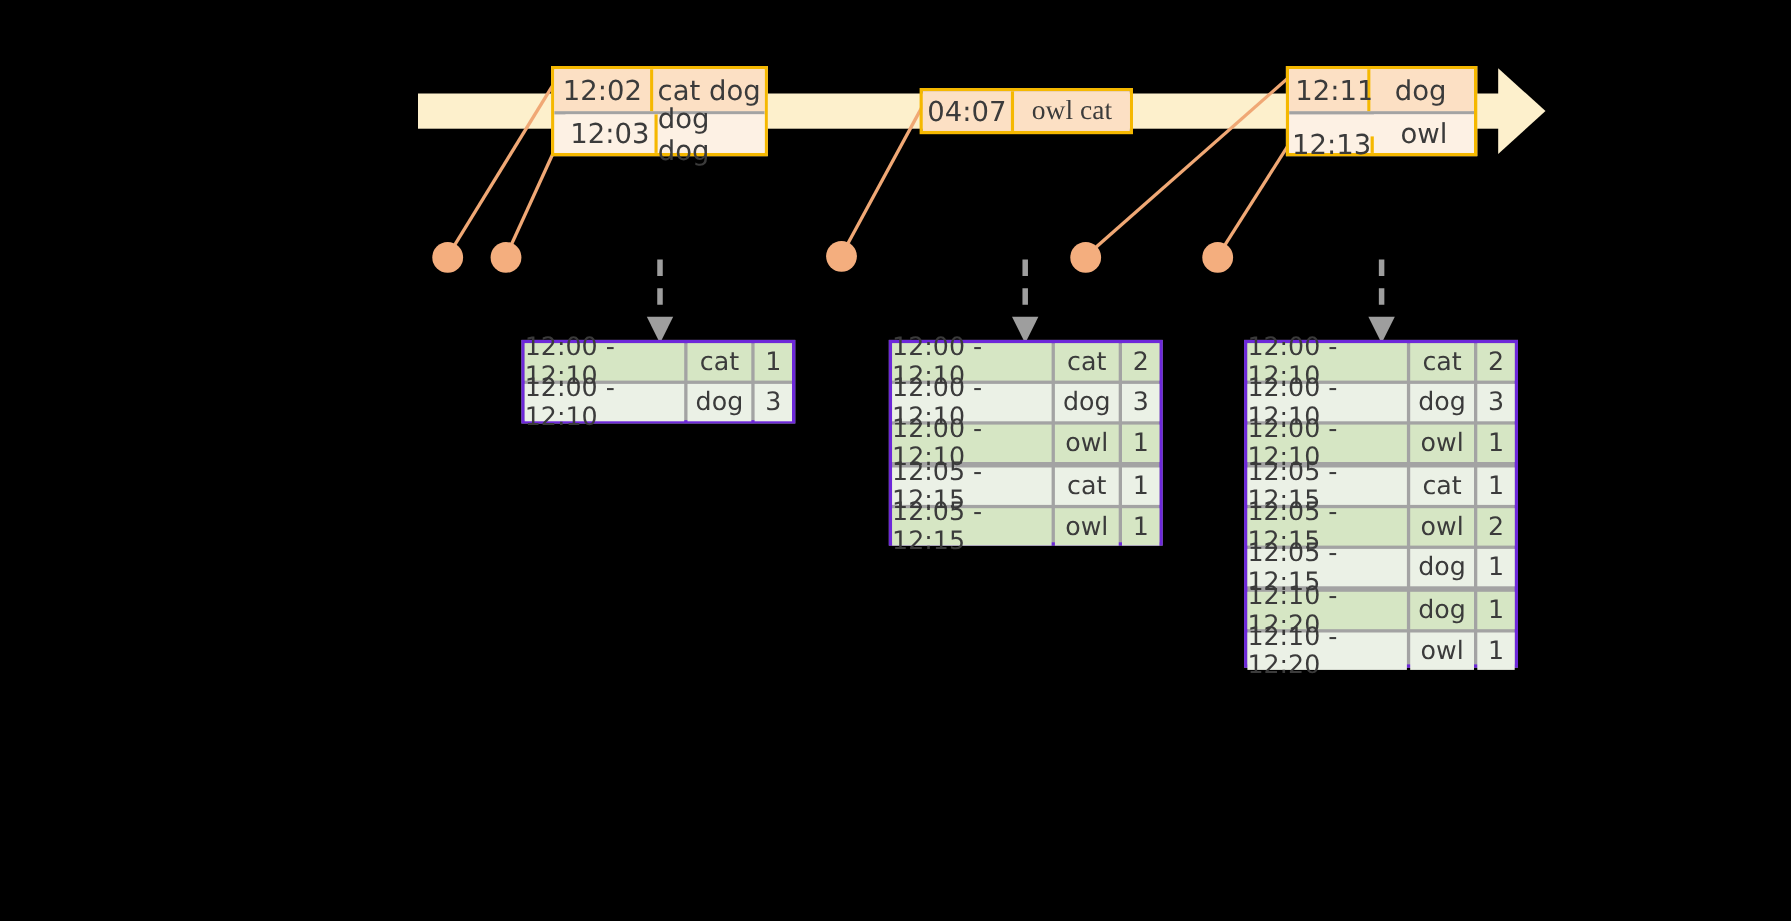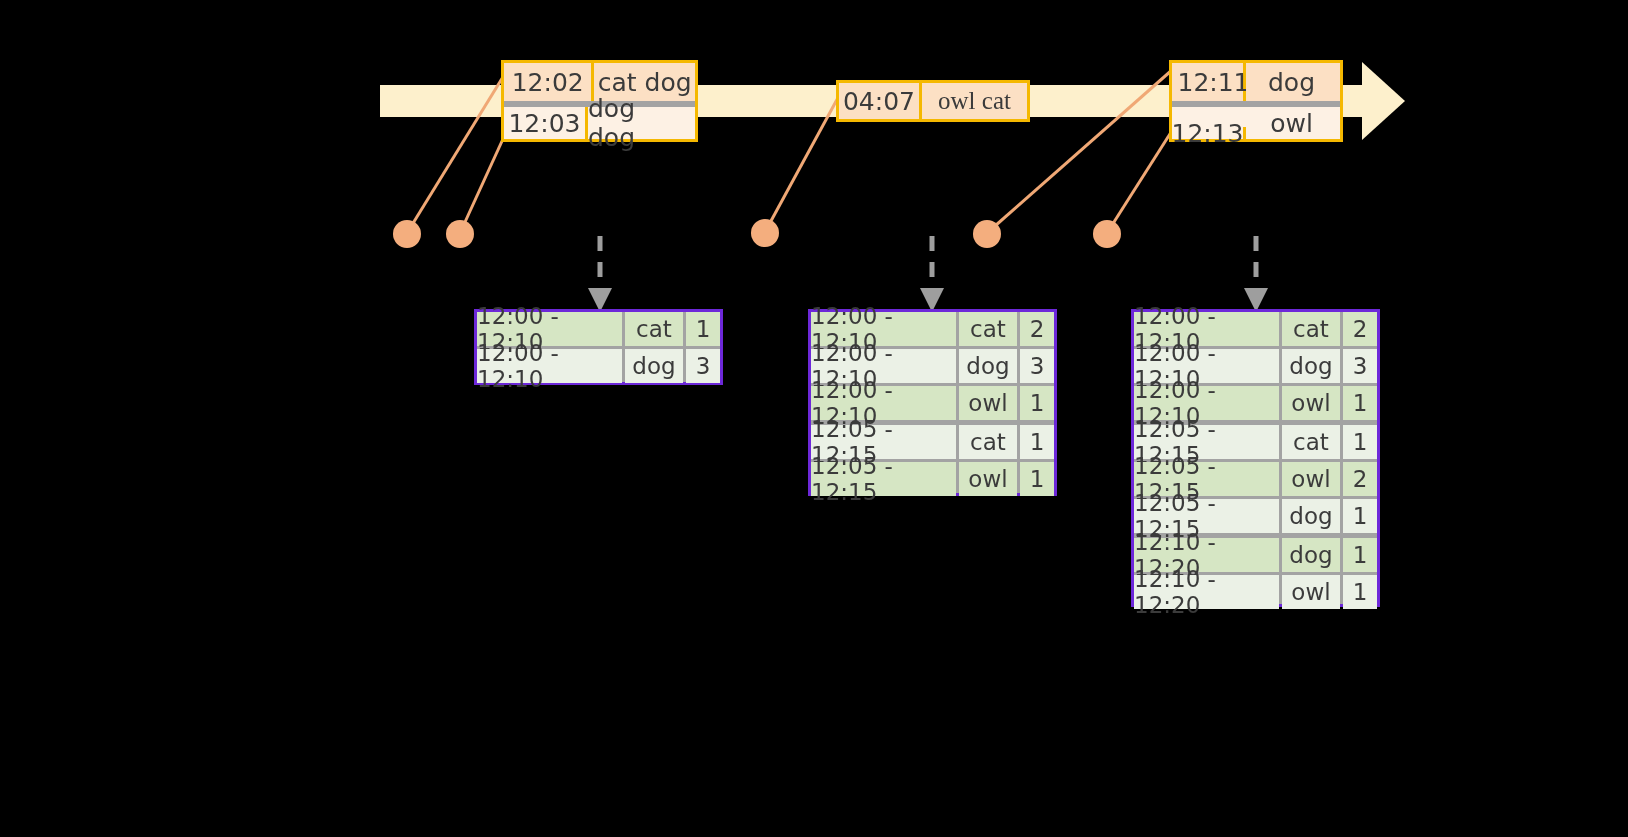--- a/index.html
+++ b/index.html
@@ -5,21 +5,21 @@
   html,body{margin:0;padding:0;background:#000;}
   body{width:1628px;height:837px;position:relative;overflow:hidden;
        font-family:"DejaVu Sans","Liberation Sans",sans-serif;}
   #stage{position:absolute;left:0;top:0;width:1628px;height:837px;}
   #svg-layer{position:absolute;left:0;top:0;width:1628px;height:837px;}
 
   
   .event-box{position:absolute;border:3px solid #F5B800;box-sizing:border-box;
              background:#FDEBD6;}
   .event-row{display:flex;box-sizing:border-box;}
-  .event-row + .event-row{border-top:6px solid #a3a3a3;}
+  .event-row + .event-row{border-top:3px solid #a3a3a3;justify-content:flex-end;}
   .ev-time{box-sizing:border-box;border-right:3px solid #F5B800;
            display:flex;align-items:center;justify-content:center;
            font-size:25px;color:#3B3B3B;}
   .ev-words{box-sizing:border-box;display:flex;align-items:center;
             justify-content:center;font-size:25px;color:#3B3B3B;}
   .tone-a{background:#FCE0C4;}
   .tone-b{background:#FDF1E4;}
 
   
   .result-table{position:absolute;border:3px solid #6d28d9;box-sizing:border-box;

